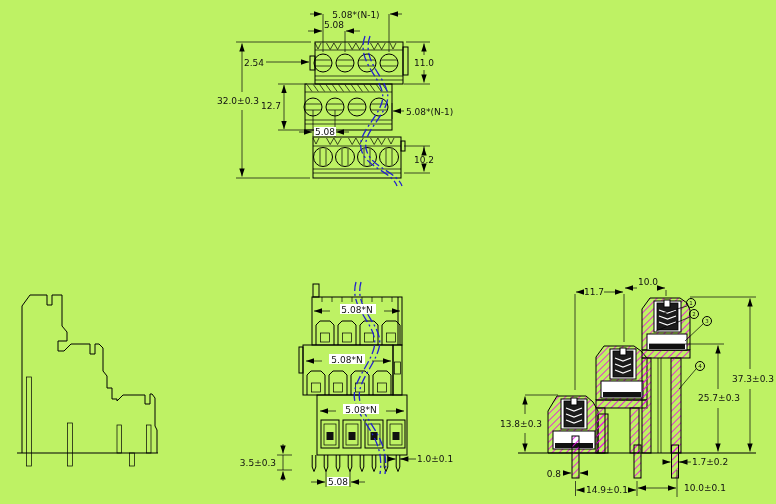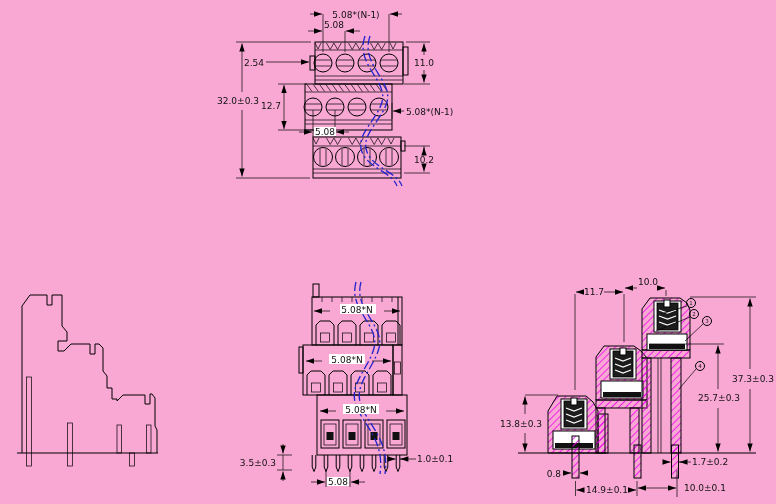--- a/index.html
+++ b/index.html
@@ -1,16 +1,16 @@
 <!DOCTYPE html>
 <html><head>
 <meta charset="utf-8">
 <style>
   html,body{margin:0;padding:0;background:#ffffff;}
-  .sheet{position:relative;width:776px;height:504px;background:#f9a8d4;overflow:hidden;}
+  .sheet{position:relative;width:776px;height:504px;background:#bef264;overflow:hidden;}
   svg{position:absolute;overflow:visible;}
   text{font-family:"DejaVu Sans", sans-serif;font-size:9px;fill:#111;}
   .co{font-size:5.5px;}
   .out{stroke:#000;stroke-width:1;fill:none;}
   .thin{stroke:#000;stroke-width:.7;fill:none;}
   .dim{stroke:#111;stroke-width:.75;fill:none;}
   .wt{fill:#fff;}
   .brk{stroke:#2222cc;stroke-width:1.3;fill:none;stroke-dasharray:9 3 2 3;}
   .hat{fill:url(#ph);stroke:#000;stroke-width:1;}
   .scr{fill:#1c1c1c;stroke:#000;stroke-width:.8;}

